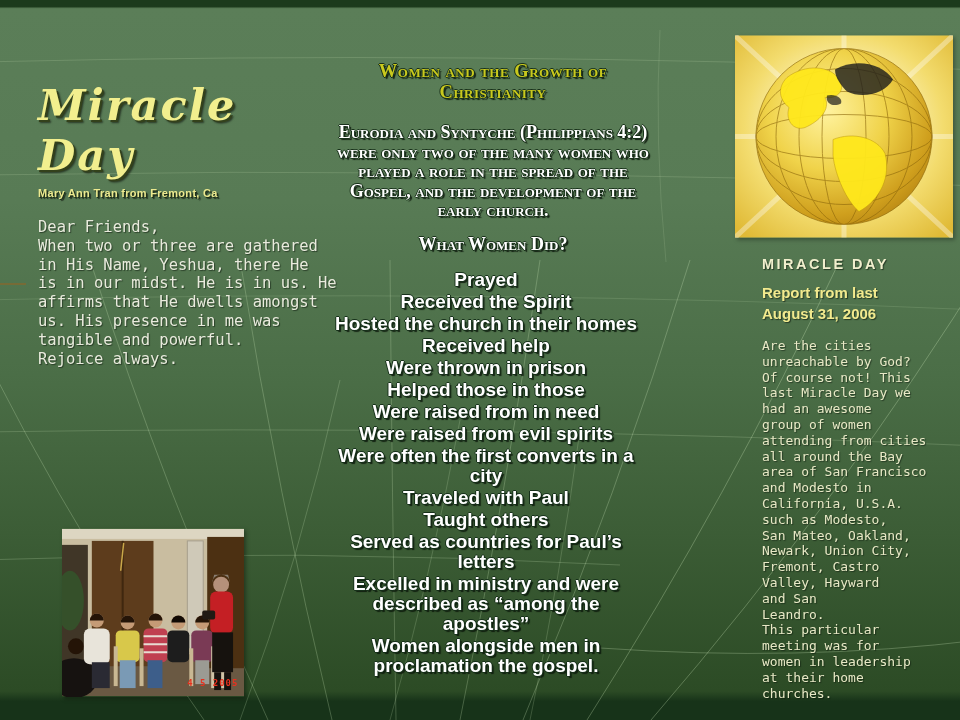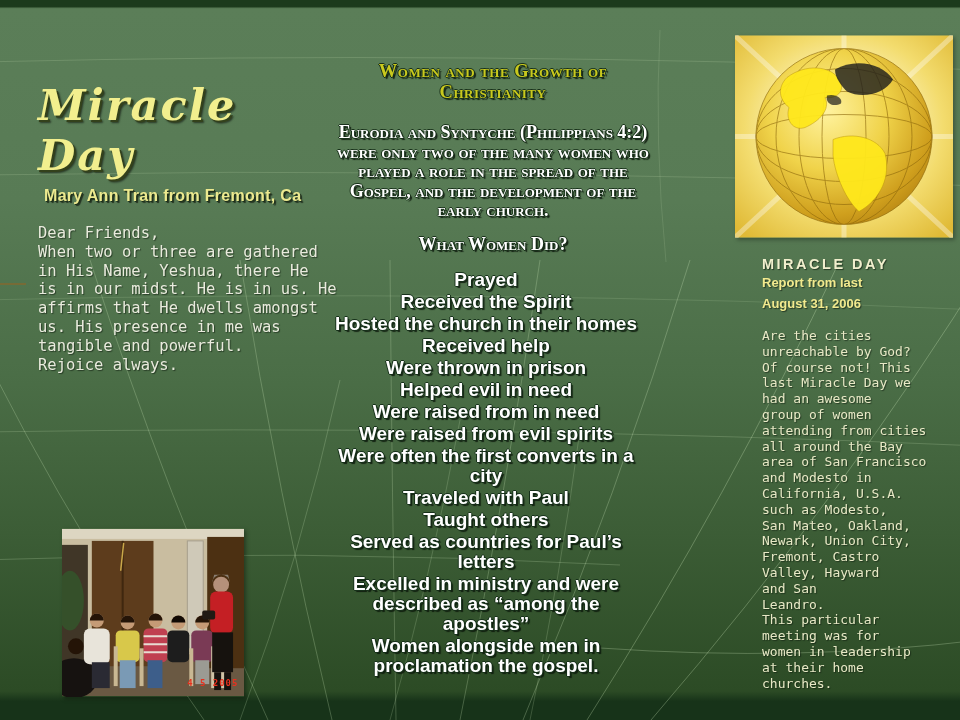--- a/index.html
+++ b/index.html
@@ -23,22 +23,22 @@
   }
 
   .col-left{position:absolute;left:38px;top:80px;width:304px;}
   .script-title{
     margin:0;font-family:"DejaVu Serif",serif;font-style:italic;font-weight:bold;
     font-size:43px;line-height:50px;color:#f2ef8e;letter-spacing:2px;word-spacing:18px;
     text-shadow:2px 2px 0 #33411b,3px 3px 2px rgba(0,0,0,.55);
   }
   .intro{margin:6px 0 0 0;font-size:19px;line-height:23px;letter-spacing:.5px;}
   .byline{
-    margin-top:7px;font-size:16px;font-weight:bold;color:#ece98f;
-    text-shadow:1px 1px 0 #1c3019,2px 2px 1px rgba(0,0,0,.6);letter-spacing:.3px;margin-left:6px;
+    margin-top:7px;font-size:11px;font-weight:bold;color:#ece98f;
+    text-shadow:1px 1px 0 #1c3019,2px 2px 1px rgba(0,0,0,.6);letter-spacing:.3px;
   }
   .letter{
     margin-top:19px;font-family:"DejaVu Sans Mono",monospace;font-size:15.5px;line-height:18.8px;
     color:#e9ebdd;white-space:pre-line;text-shadow:1px 1px 1px rgba(10,20,10,.55);
   }
 
   .photo{position:absolute;left:62px;top:528px;width:182px;height:169px;box-shadow:2px 2px 4px rgba(0,0,0,.35);}
   .photo svg{display:block;width:100%;height:100%;}
   .stamp{font-family:"DejaVu Sans Mono",monospace;font-size:9px;fill:#e8311e;letter-spacing:1px;font-weight:bold;}
 
@@ -54,21 +54,21 @@
 
   .globe{position:absolute;left:735px;top:35px;width:218px;height:203px;box-shadow:2px 2px 4px rgba(0,0,0,.3);}
   .globe svg{display:block;width:100%;height:100%;}
 
   .col-right{position:absolute;left:762px;top:256px;width:196px;}
   .r-head{
     font-size:14.5px;font-weight:bold;letter-spacing:2.5px;color:#f1efcd;
     text-shadow:1px 1px 1px rgba(10,20,10,.6);
   }
   .r-report{
-    font-size:13px;line-height:21px;font-weight:bold;color:#f2ea8e;
+    margin-top:10px;font-size:15px;line-height:21px;font-weight:bold;color:#f2ea8e;
     white-space:pre-line;text-shadow:1px 1px 1px rgba(10,20,10,.6);
   }
   .r-body{
     margin-top:14px;font-family:"DejaVu Sans Mono",monospace;font-size:13px;line-height:15.8px;
     color:#e8e9c6;white-space:pre-line;text-shadow:1px 1px 1px rgba(10,20,10,.5);
   }
 </style>
 </head>
 <body>
 
@@ -172,21 +172,21 @@
   <div class="col-mid">
     <h2 class="engraved mid-title">Women and the Growth of Christianity</h2>
     <p class="engraved mid-para">Eurodia and Syntyche (Philippians 4:2) were only two of the many women who played a role in the spread of the Gospel, and the development of the early church.</p>
     <h3 class="engraved mid-sub">What Women Did?</h3>
     <div class="wlist">
       <div class="item">Prayed</div>
       <div class="item">Received the Spirit</div>
       <div class="item">Hosted the church in their homes</div>
       <div class="item">Received help</div>
       <div class="item">Were thrown in prison</div>
-      <div class="item">Helped evil in need</div>
+      <div class="item">Helped those in those</div>
       <div class="item">Were raised from in need</div>
       <div class="item">Were raised from evil spirits</div>
       <div class="item">Were often the first converts in a city</div>
       <div class="item">Traveled with Paul</div>
       <div class="item">Taught others</div>
       <div class="item">Served as countries for Paul’s letters</div>
       <div class="item">Excelled in ministry and were described as “among the apostles”</div>
       <div class="item">Women alongside men in proclamation the gospel.</div>
     </div>
   </div>

